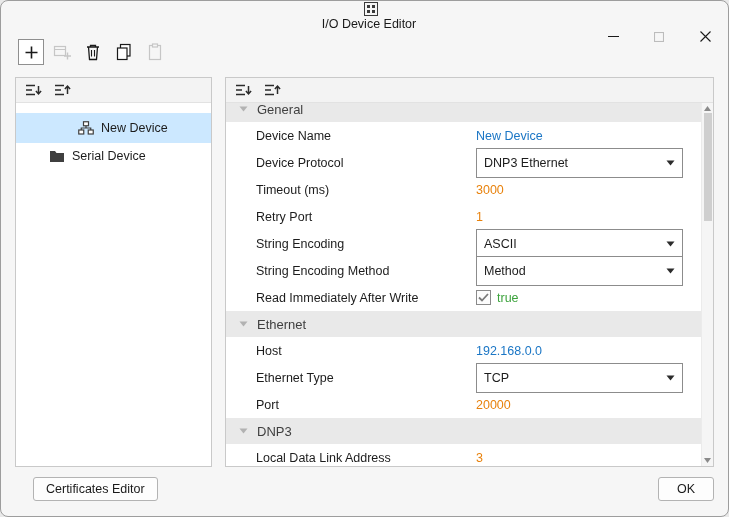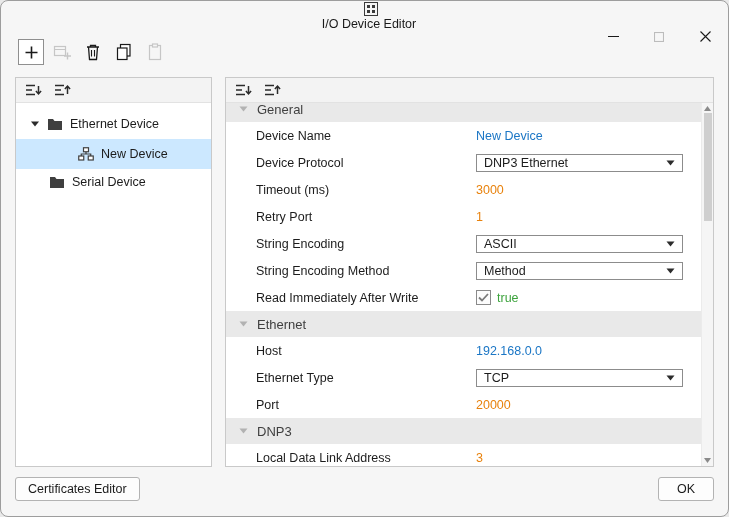--- a/index.html
+++ b/index.html
@@ -46,36 +46,36 @@
   .section-header { height: 26px; background: #e9e9e9; display: flex; align-items: center;
                     padding-left: 13px; font-size: 13px; color: #3f3f3f; }
   .section-header .tri { margin-right: 9px; display: flex; }
   .prop-row { height: 27px; display: flex; align-items: center; padding: 0 18px 0 30px;
               font-size: 12.5px; color: #1c1c1c; background: #ffffff; }
   .prop-label { width: 220px; flex-shrink: 0; }
   .prop-value { flex: 1; display: flex; align-items: center; }
   .val-text { color: #1b76c5; }
   .val-num  { color: #e8820d; }
   .val-bool { color: #3da33d; margin-left: 6px; }
-  .combobox { width: 100%; height: 18px; border: 1px solid #8c8c8c; background: #ffffff;
+  .combobox { width: 100%; height: 30px; border: 1px solid #8c8c8c; background: #ffffff;
               display: flex; align-items: center; justify-content: space-between; padding: 0 7px;
               font-size: 12.5px; color: #1c1c1c; }
   .checkbox { width: 15px; height: 15px; border: 1px solid #8a8a8a; background: #fcfcfc;
               display: flex; align-items: center; justify-content: center; }
 
   
   .scrollbar { position: absolute; top: 25px; right: 0; bottom: 0; width: 12px; background: #f5f5f5;
                border-left: 1px solid #ebebeb; display: flex; flex-direction: column; align-items: center; }
   .sb-thumb { width: 8px; height: 108px; background: #cfcfcf; margin-top: 2px; }
   .sb-arrow { margin-top: 3px; display: flex; }
   .sb-arrow.down { margin-top: auto; margin-bottom: 3px; }
 
   
   .footer { height: 49px; flex-shrink: 0; display: flex; align-items: center;
-            justify-content: space-between; padding: 0 14px 6px 14px; }
+            justify-content: space-between; padding: 0 14px 6px 32px; }
   .btn { height: 24px; background: #fdfdfd; border: 1px solid #b3b3b3; border-radius: 3px;
          font-size: 12.5px; color: #1a1a1a; padding: 0 12px; font-family: inherit; }
   .btn.ok { min-width: 56px; }
 </style>
 </head>
 <body>
 
 <div class="window">
 
   <div class="titlebar">
@@ -156,29 +156,20 @@
         </button>
         <button class="pt-btn">
           <svg width="17" height="14" viewBox="0 0 17 14">
             <path d="M1 2.5h9M1 7h6M1 11.5h9" stroke="#2b2b2b" stroke-width="1.5"></path>
             <path d="M13.5 4v7" stroke="#2b2b2b" stroke-width="1.5"></path>
             <path d="M10.9 6l2.6-2.8L16.1 6" fill="none" stroke="#2b2b2b" stroke-width="1.5"></path>
           </svg>
         </button>
       </div>
       <div class="tree">
-        <div class="tree-row root">
-          <svg width="10" height="8" viewBox="0 0 10 8">
-              <polygon points="1,1.5 9,1.5 5,6.5" fill="#2b2b2b"></polygon>
-            </svg>
-          <svg width="16" height="13" viewBox="0 0 16 13">
-              <path d="M1 1h5l1.5 2H15v9H1z" fill="#3f3f3f"></path>
-            </svg>
-          <span>Ethernet Device</span>
-        </div>
         <div class="tree-row selected">
           <svg width="16" height="14" viewBox="0 0 16 14">
             <path d="M8 4.75V7M3.25 9V7h9.5v2" fill="none" stroke="#3f3f3f" stroke-width="1.2"></path>
             <rect x="5.5" y="0.75" width="5" height="4" fill="#ffffff" stroke="#3f3f3f" stroke-width="1.2"></rect>
             <rect x="0.75" y="9" width="5" height="4" fill="#ffffff" stroke="#3f3f3f" stroke-width="1.2"></rect>
             <rect x="10.25" y="9" width="5" height="4" fill="#ffffff" stroke="#3f3f3f" stroke-width="1.2"></rect>
           </svg>
           <span>New Device</span>
         </div>
         <div class="tree-row folder2">

